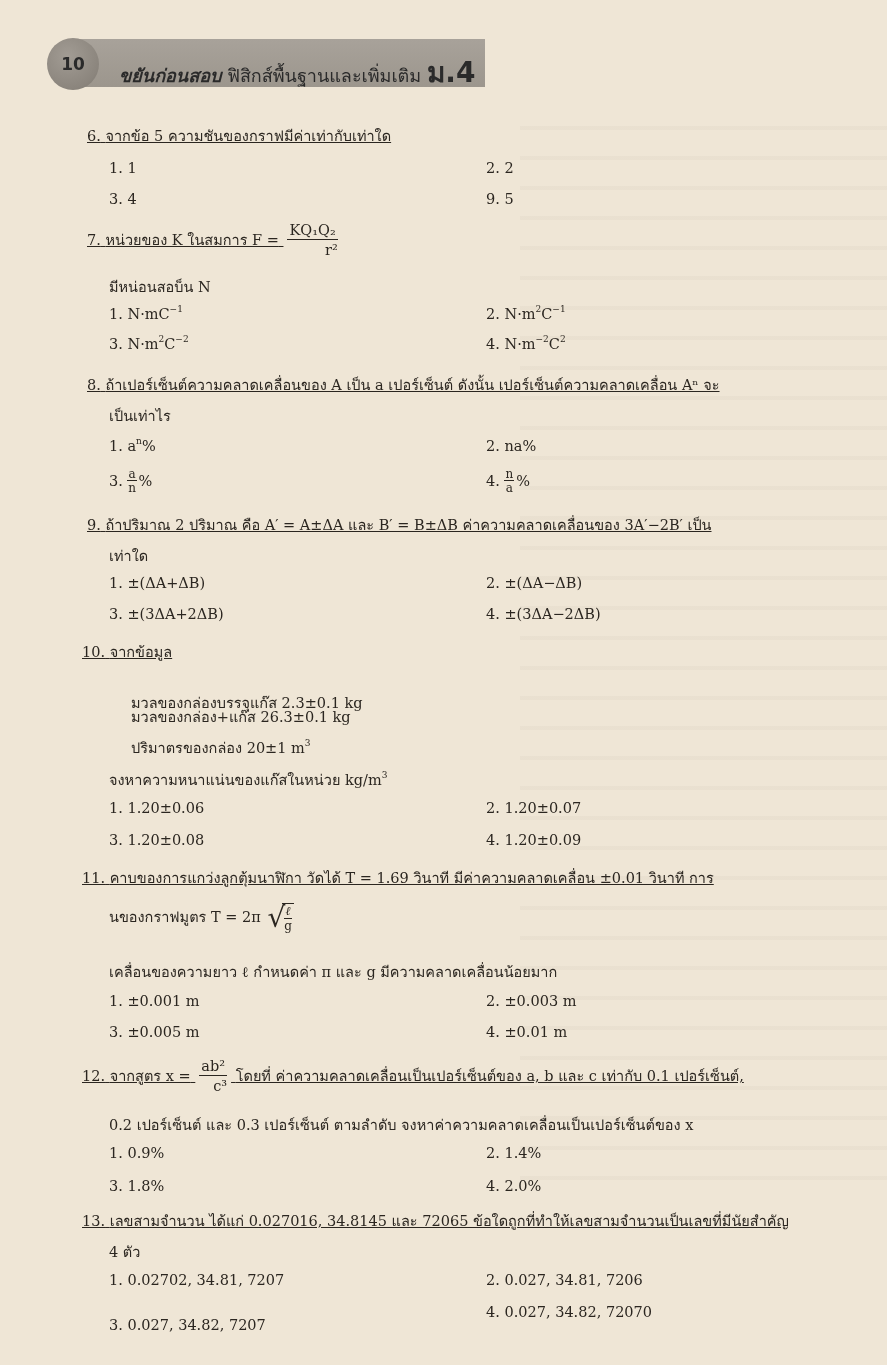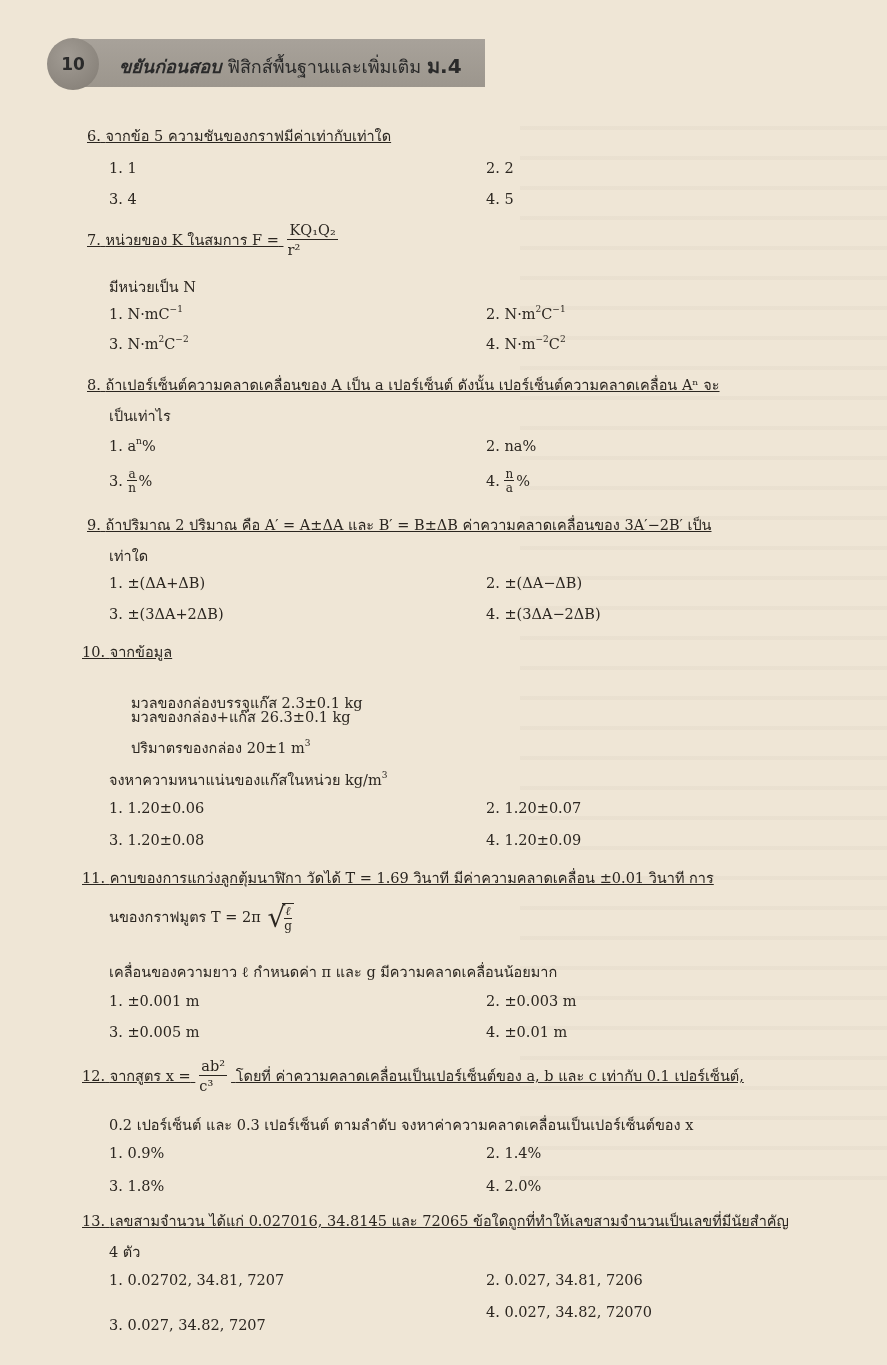--- a/index.html
+++ b/index.html
@@ -27,31 +27,31 @@
     position:absolute; left:2px; top:0; width:52px; height:52px; border-radius:50%;
     background:radial-gradient(circle at 40% 35%, #a29c94 0%, #8b857d 70%, #7b766f 100%);
     display:flex; align-items:center; justify-content:center;
     font-family:"DejaVu Sans", sans-serif; font-weight:bold; font-size:17px; color:#2a2a2a;
   }
   .header .title {
     position:absolute; left:74px; top:12px; white-space:nowrap;
     font-family:"DejaVu Sans", sans-serif; font-size:18px; color:#2a2a2a;
   }
   .header .title .em { font-weight:bold; font-style:italic; }
-  .header .title .lvl { font-weight:bold; font-size:20px; }
+  .header .title .lvl { font-weight:bold; font-size:28px; }
   .content { position:absolute; left:0; top:0; width:887px; font-size:14.5px; }
   .line { position:absolute; white-space:nowrap; }
   .q { left:87px;text-decoration:underline; }
   .q.w2 { left:82px; }
   .cont { left:109px; }
   .opt { position:absolute; white-space:nowrap; }
   .c1 { left:109px; }
   .c2 { left:486px; }
   sup { font-size:9px; vertical-align:7px; line-height:0; }
-  .frac { display:inline-block; position:relative; vertical-align:middle; text-align:left; margin:0 4px; }
+  .frac { display:inline-block; position:relative; vertical-align:middle; text-align:right; margin:0 4px; }
   .frac .num { display:block; padding:0 2px; border-bottom:1px solid #2b2620; line-height:17px; }
   .frac .den { display:block; line-height:20px; }
   .sfrac { display:inline-block; vertical-align:middle; text-align:center; font-size:12px; margin-right:2px; }
   .sfrac .num { display:block; border-bottom:1px solid #2b2620; line-height:12px; padding:0 1px; }
   .sfrac .den { display:block; line-height:14px; }
   .sqrt { display:inline-block; vertical-align:middle; position:relative; margin-left:2px; }
   .sqrt .rad { font-size:28px; line-height:28px; vertical-align:middle; }
   .sqrt .inner { display:inline-block; vertical-align:middle; border-top:1px solid #2b2620; margin-left:-3px; padding:0 2px; text-align:center; font-size:12px; }
   .sqrt .inner .num { display:block; border-bottom:1px solid #2b2620; line-height:14px; font-style:italic; }
   .sqrt .inner .den { display:block; line-height:14px; }
@@ -77,28 +77,28 @@
 
   <div class="content">
 
     <div class="line q" style="top:124px">
       <span>6.</span>
       <span>จากข้อ 5 ความชันของกราฟมีค่าเท่ากับเท่าใด</span>
     </div>
     <div class="opt c1" style="top:160px">1. 1</div>
     <div class="opt c2" style="top:160px">2. 2</div>
     <div class="opt c1" style="top:191px">3. 4</div>
-    <div class="opt c2" style="top:191px">4. 5</div>
+    <div class="opt c2" style="top:191px">9. 5</div>
 
     <div class="line q" style="top:222px">
       <span>7.</span>
       <span>หน่วยของ K ในสมการ F  =</span>
       <span class="frac"><span class="num">KQ₁Q₂</span><span class="den">r²</span></span>
     </div>
-    <div class="line cont" style="top:275px">มีหน่วยเป็น N</div>
+    <div class="line cont" style="top:275px">มีหน่อนสอบ็น N</div>
     <div class="opt c1" style="top:306px">1. N·mC<sup>−1</sup></div>
     <div class="opt c2" style="top:306px">2. N·m<sup>2</sup>C<sup>−1</sup></div>
     <div class="opt c1" style="top:336px">3. N·m<sup>2</sup>C<sup>−2</sup></div>
     <div class="opt c2" style="top:336px">4. N·m<sup>−2</sup>C<sup>2</sup></div>
 
     <div class="line q" style="top:373px">
       <span>8.</span>
       <span>ถ้าเปอร์เซ็นต์ความคลาดเคลื่อนของ A เป็น a เปอร์เซ็นต์ ดังนั้น เปอร์เซ็นต์ความคลาดเคลื่อน Aⁿ จะ</span>
     </div>
     <div class="line cont" style="top:404px">เป็นเท่าไร</div>

